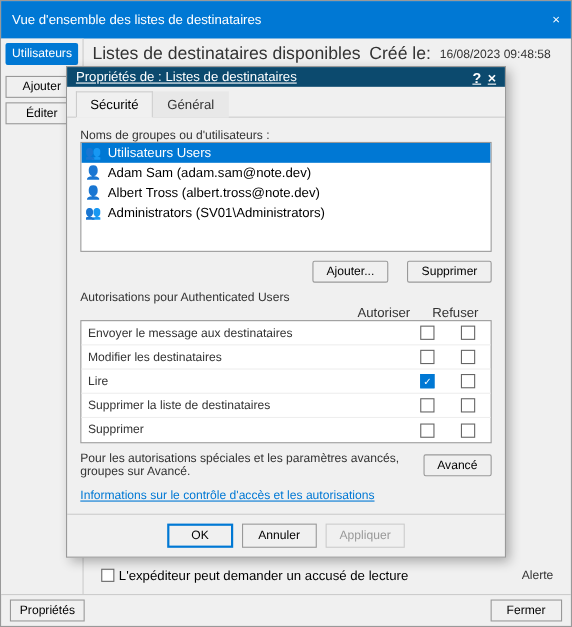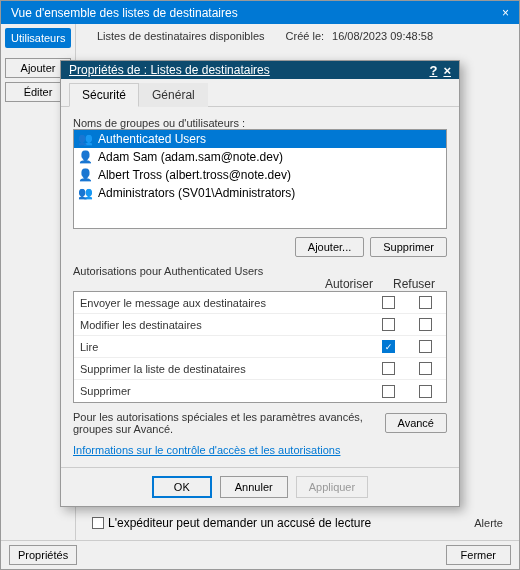--- a/index.html
+++ b/index.html
@@ -14,21 +14,21 @@
       display: flex;
       flex-direction: column;
     }
     .main-title-bar {
       background: #0078d4;
       color: white;
       padding: 6px 10px;
       display: flex;
       align-items: center;
       justify-content: space-between;
-      height: 23px;
+      height: 34px;
     }
     .main-title-bar span { font-size: 12px; }
     .title-close { color: white; cursor: pointer; font-size: 14px; }
 
     
     .left-panel {
       width: 75px;
       background: #f0f0f0;
       border-right: 1px solid #ccc;
       display: flex;
@@ -114,21 +114,21 @@
       cursor: pointer;
       font-size: 11px;
     }
     .user-item.selected { background: #0078d4; color: white; }
     .user-icon { font-size: 12px; }
     .user-icon-group { font-size: 12px; }
 
     .users-actions {
       display: flex;
       justify-content: flex-end;
-      gap: 6px;
+      gap: 17px;
     }
 
     .btn {
       padding: 3px 12px;
       border: 1px solid #999;
       background: #f0f0f0;
       cursor: pointer;
       font-size: 11px;
       border-radius: 2px;
     }
@@ -217,21 +217,21 @@
       flex-direction: column;
       padding: 6px 8px;
     }
 
     .field-row {
       display: flex;
       align-items: center;
       gap: 8px;
       margin-bottom: 4px;
     }
-    .field-label { font-size: 11px; color: #333; white-space: nowrap; margin-left: 13px; }
+    .field-label { font-size: 16px; color: #333; white-space: nowrap; }
     .field-value { font-size: 11px; color: #333; }
 
     .main-footer-row {
       display: flex;
       align-items: center;
       justify-content: space-between;
       padding: 4px 8px;
     }
 
     .checkbox-row {
@@ -324,21 +324,21 @@
     </div>
   </div>
 
   <div class="dialog-body">
 
     <div>
       <div class="section-label">Noms de groupes ou d'utilisateurs :</div>
       <div class="users-list">
         <div class="user-item selected">
           <span class="user-icon-group">👥</span>
-          <span>Authenticated Users</span>
+          <span>Utilisateurs Users</span>
         </div>
         <div class="user-item">
           <span class="user-icon">👤</span>
           <span>Adam Sam (adam.sam@note.dev)</span>
         </div>
         <div class="user-item">
           <span class="user-icon">👤</span>
           <span>Albert Tross (albert.tross@note.dev)</span>
         </div>
         <div class="user-item">

